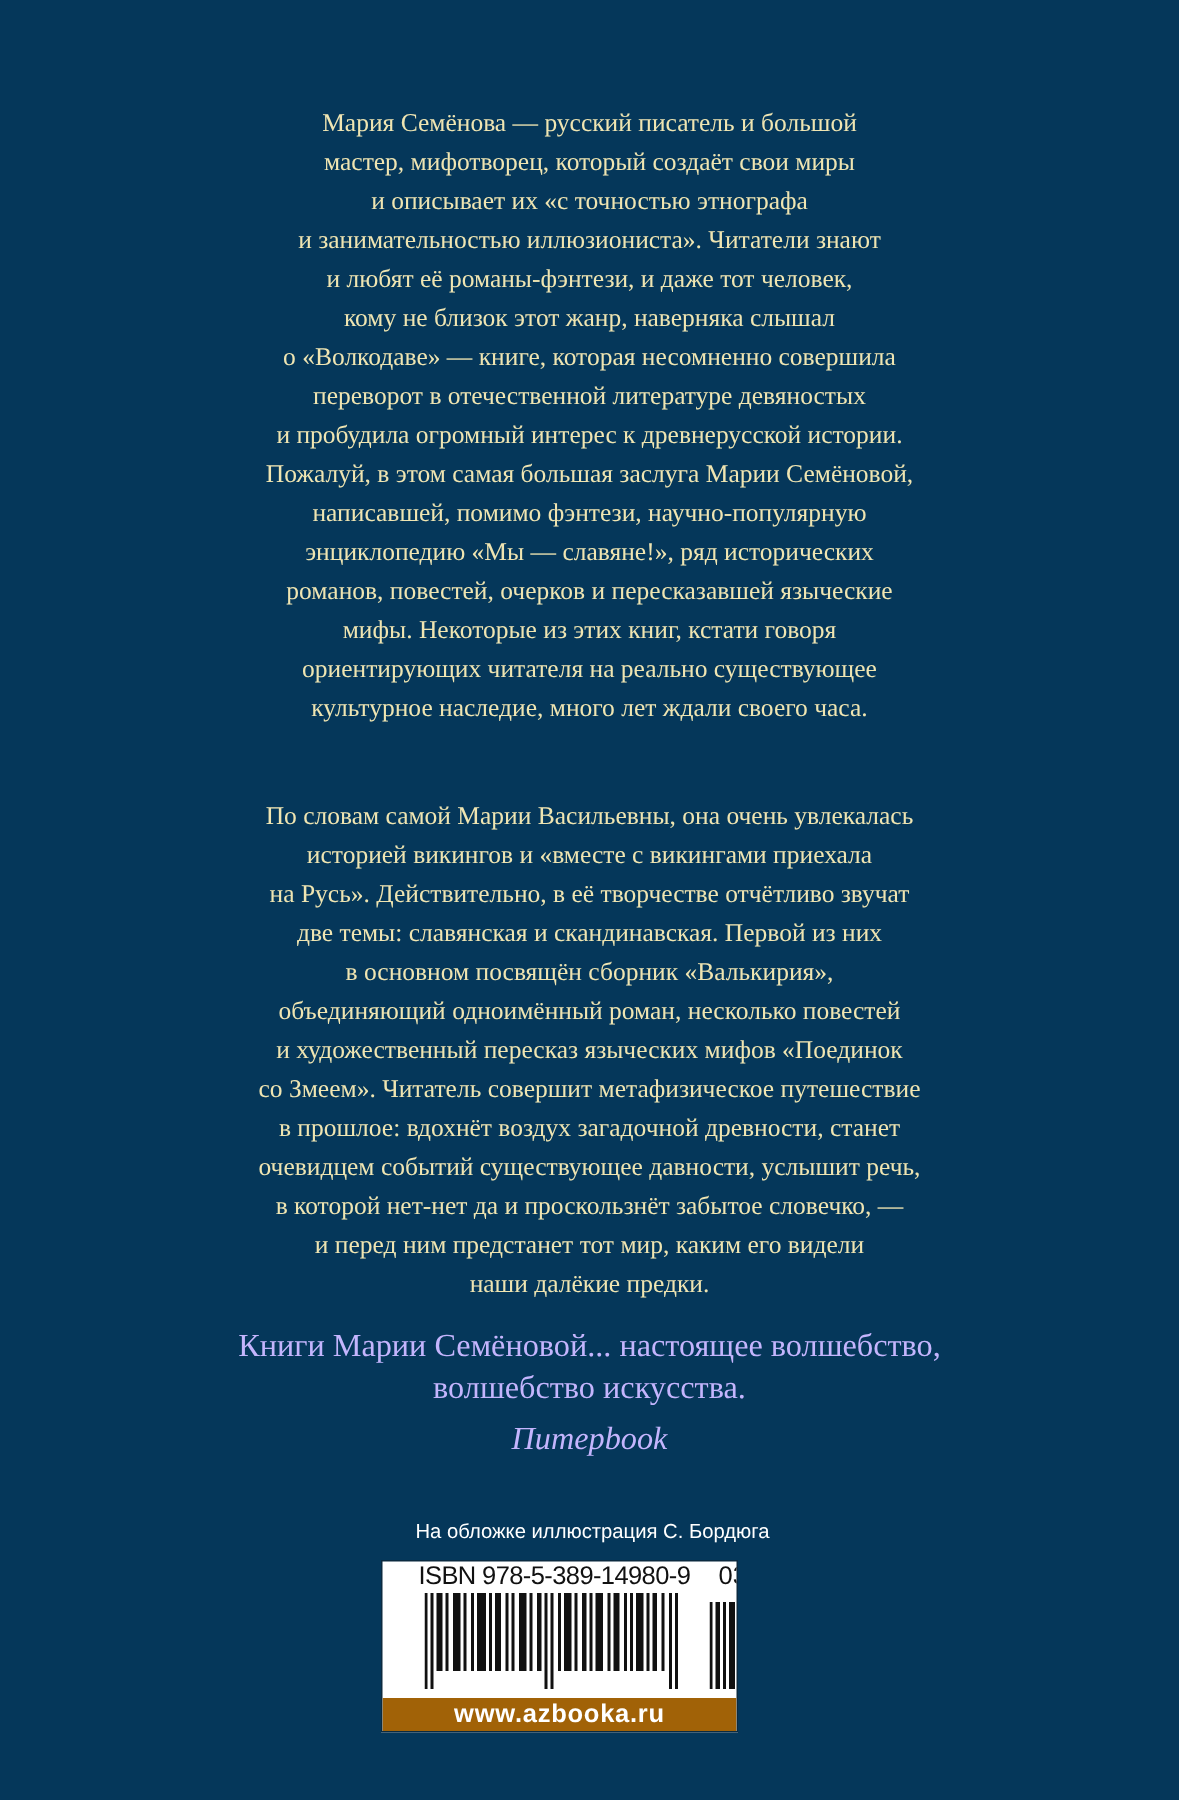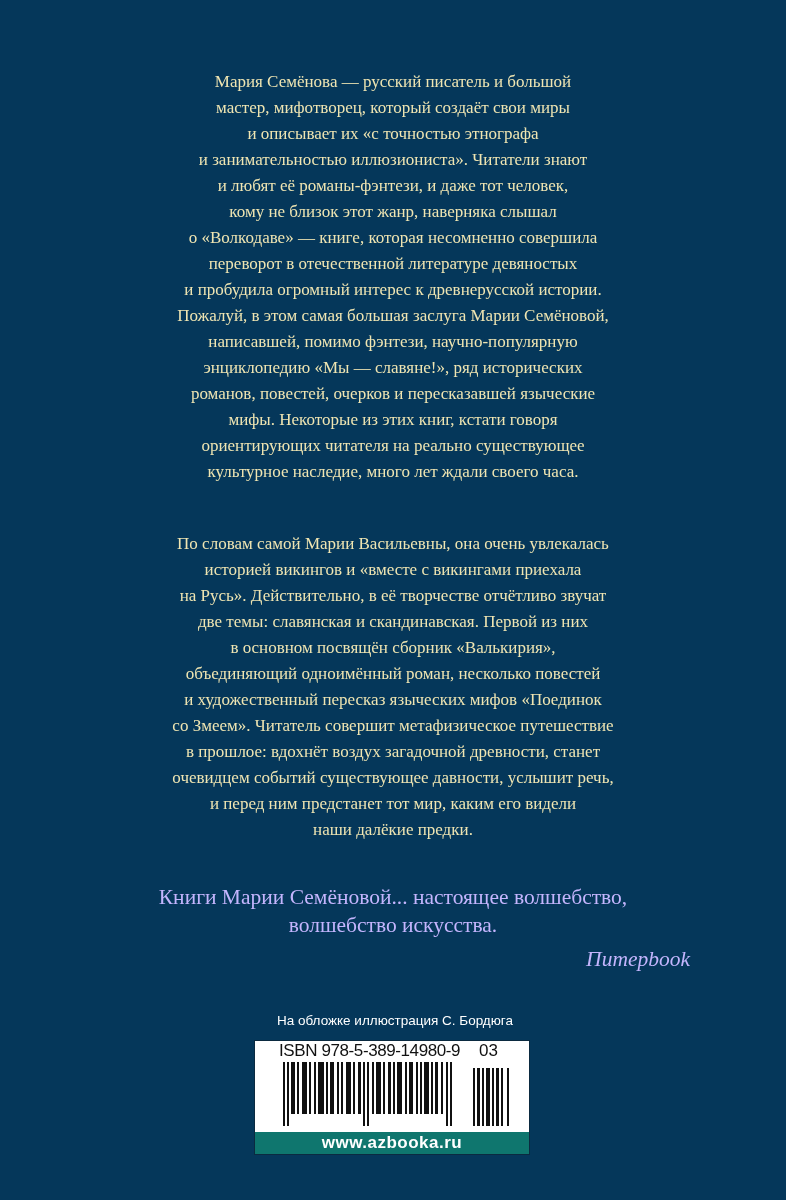--- a/index.html
+++ b/index.html
@@ -28,35 +28,34 @@
     color: #c4b5fd;
     font-size: 21.5px;
     line-height: 28px;
     text-align: center;
   }
   .quote .line { display: block; white-space: nowrap; }
   .quote .source {
     display: block;
     font-style: italic;
     margin-top: 6px;
-    text-align: right;
   }
   .credit {
     position: absolute;
     left: 240px; width: 310px;
     top: 1013px;
     color: #ffffff;
     font-family: "Liberation Sans", "DejaVu Sans", sans-serif;
     font-size: 13.5px;
     text-align: center;
   }
   .barcode-box {
     position: absolute;
     left: 254px; top: 1040px;
-    width: 276px; height: 115px;
+    width: 238px; height: 115px;
     background: #ffffff;
     border: 1px solid #0b2a40;
     box-sizing: border-box;
     overflow: hidden;
   }
   .isbn-text {
     position: absolute;
     left: 24px; top: 0px;
     font-family: "Liberation Sans", "DejaVu Sans", sans-serif;
     font-size: 17px; color: #111;
@@ -83,21 +82,21 @@
     left: 8px; top: 73px;
     font-family: "Liberation Sans", "DejaVu Sans", sans-serif;
     font-size: 22px; color: #111;
     background: transparent;
   }
   .digits span { background: #fff; padding: 0 1px; }
   .url-strip {
     position: absolute;
     left: 0; bottom: 0;
     width: 100%; height: 22px;
-    background: #0f766e;
+    background: #a16207;
     color: #ffffff;
     font-family: "Liberation Sans", "DejaVu Sans", sans-serif;
     font-weight: bold;
     font-size: 17px;
     line-height: 22px;
     text-align: center;
     letter-spacing: 0.5px;
   }
 </style>
 </head>
@@ -126,20 +125,21 @@
   <span class="line">По словам самой Марии Васильевны, она очень увлекалась</span>
   <span class="line">историей викингов и «вместе с викингами приехала</span>
   <span class="line">на Русь». Действительно, в её творчестве отчётливо звучат</span>
   <span class="line">две темы: славянская и скандинавская. Первой из них</span>
   <span class="line">в основном посвящён сборник «Валькирия»,</span>
   <span class="line">объединяющий одноимённый роман, несколько повестей</span>
   <span class="line">и художественный пересказ языческих мифов «Поединок</span>
   <span class="line">со Змеем». Читатель совершит метафизическое путешествие</span>
   <span class="line">в прошлое: вдохнёт воздух загадочной древности, станет</span>
   <span class="line">очевидцем событий существующее давности, услышит речь,</span>
+  <span class="line">в которой нет-нет да и проскользнёт забытое словечко, —</span>
   <span class="line">и перед ним предстанет тот мир, каким его видели</span>
   <span class="line">наши далёкие предки.</span>
 </div>
 
 <div class="quote">
   <span class="line">Книги Марии Семёновой... настоящее волшебство,</span>
   <span class="line">волшебство искусства.</span>
   <span class="source">Питерbook</span>
 </div>
 

